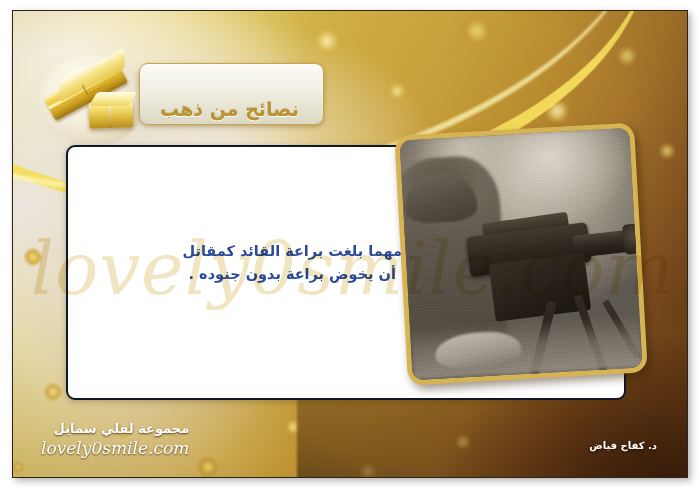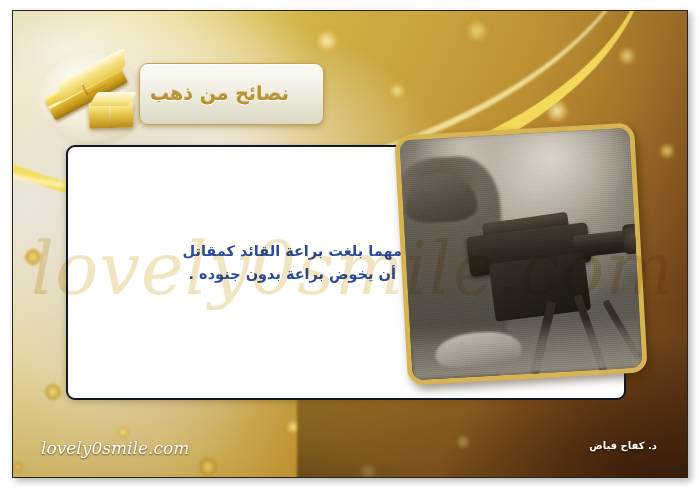--- a/index.html
+++ b/index.html
@@ -205,21 +205,20 @@
 
   .title-plaque {
     position: absolute;
     left: 126px; top: 52px;
     width: 185px; height: 62px;
     border-radius: 9px;
     border: 1.5px solid #c7a54b;
     background: linear-gradient(180deg, #fbfaf4 0%, #f3f1e6 38%, #e9e6d6 66%, #dcd8c4 100%);
     box-shadow: 0 2px 5px rgba(90,62,12,.35), inset 0 1px 0 rgba(255,255,255,.85);
     display: flex;
-    flex-direction: column;
     align-items: flex-end;
     justify-content: center;
     padding: 2px 14px 4px 10px;
     box-sizing: border-box;
     direction: rtl;
   }
   .title-line-1, .title-line-2 {
     font-family: "DejaVu Sans", "Liberation Sans", sans-serif;
     font-weight: bold;
     letter-spacing: .5px;
@@ -499,19 +498,20 @@
         <div class="ph-ground"></div>
         <div class="ph-arm"></div>
         <div class="ph-sepia"></div>
         <div class="ph-grain"></div>
       </div>
     </div>
 
     <div class="watermark">lovely0smile.com</div>
 
     <div class="footer-left">
+      <span class="fl-ar">مجموعة لفلي سمايل</span>
       <span class="fl-url">lovely0smile.com</span>
     </div>
 
     <div class="footer-right">د. كفاح فياض</div>
 
   </div>
 </div>
 
 </body></html>

